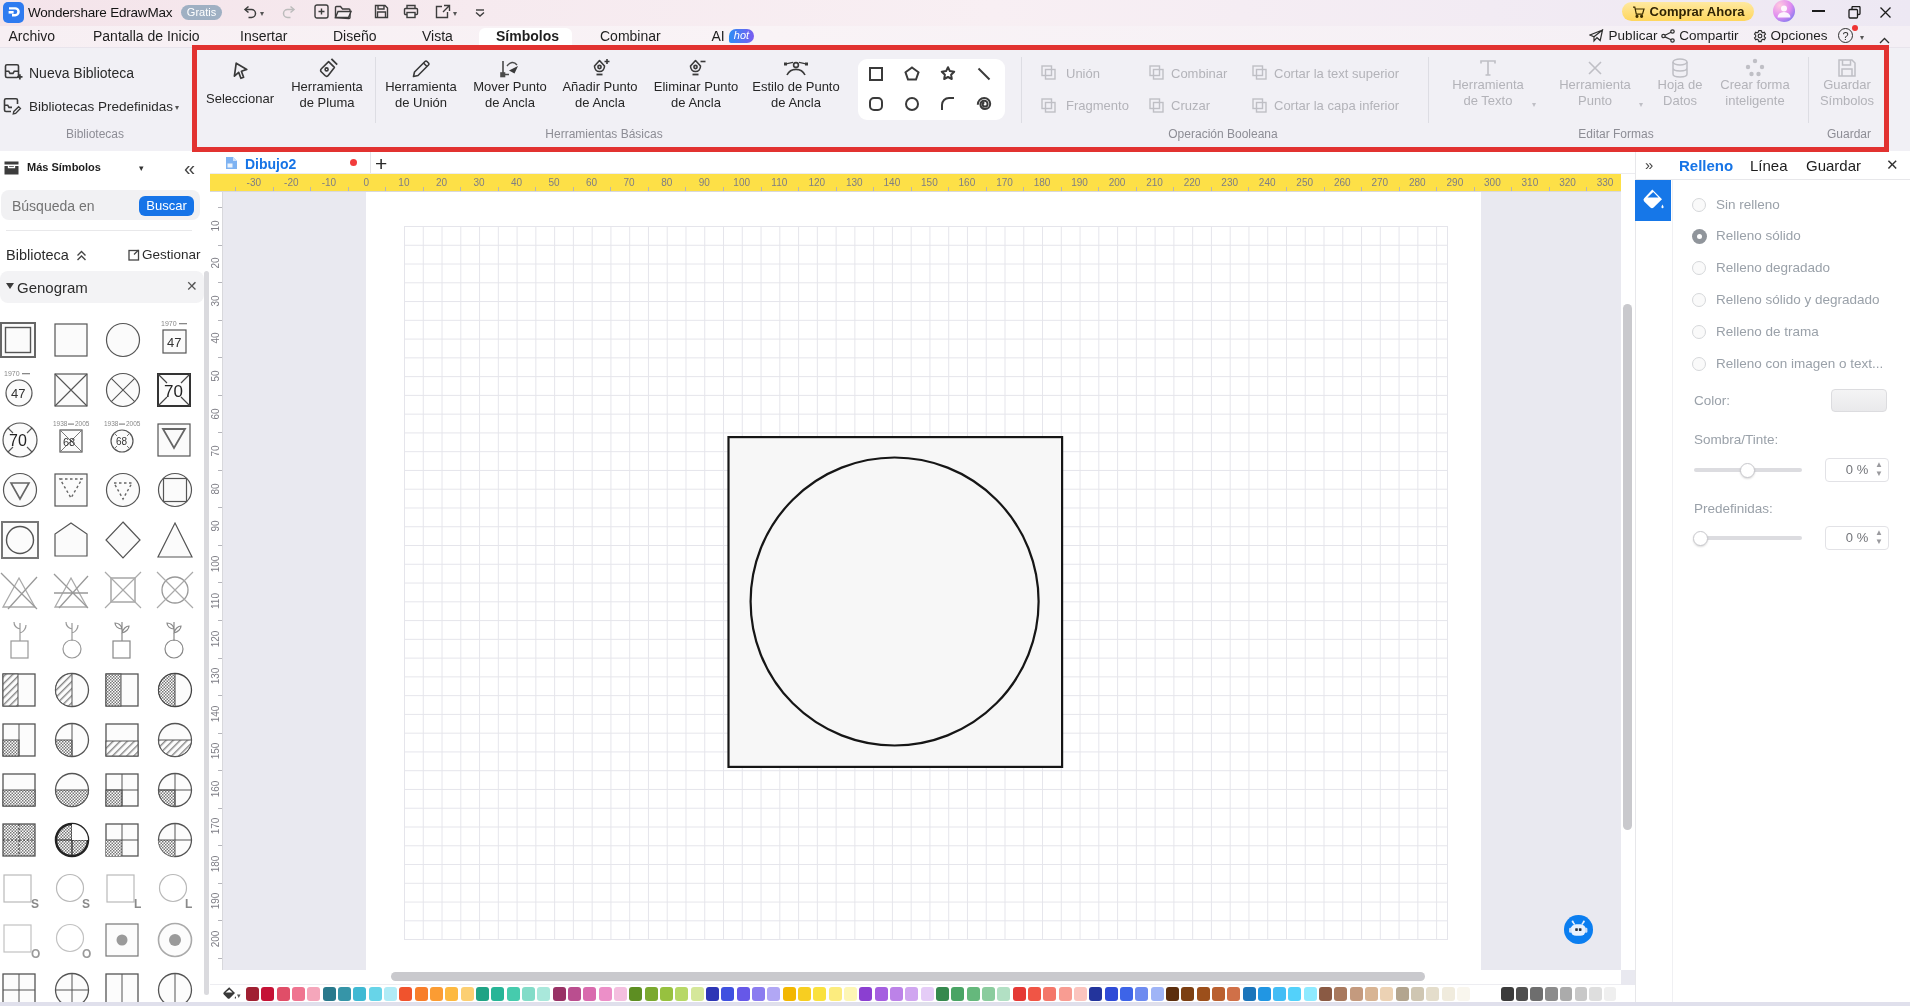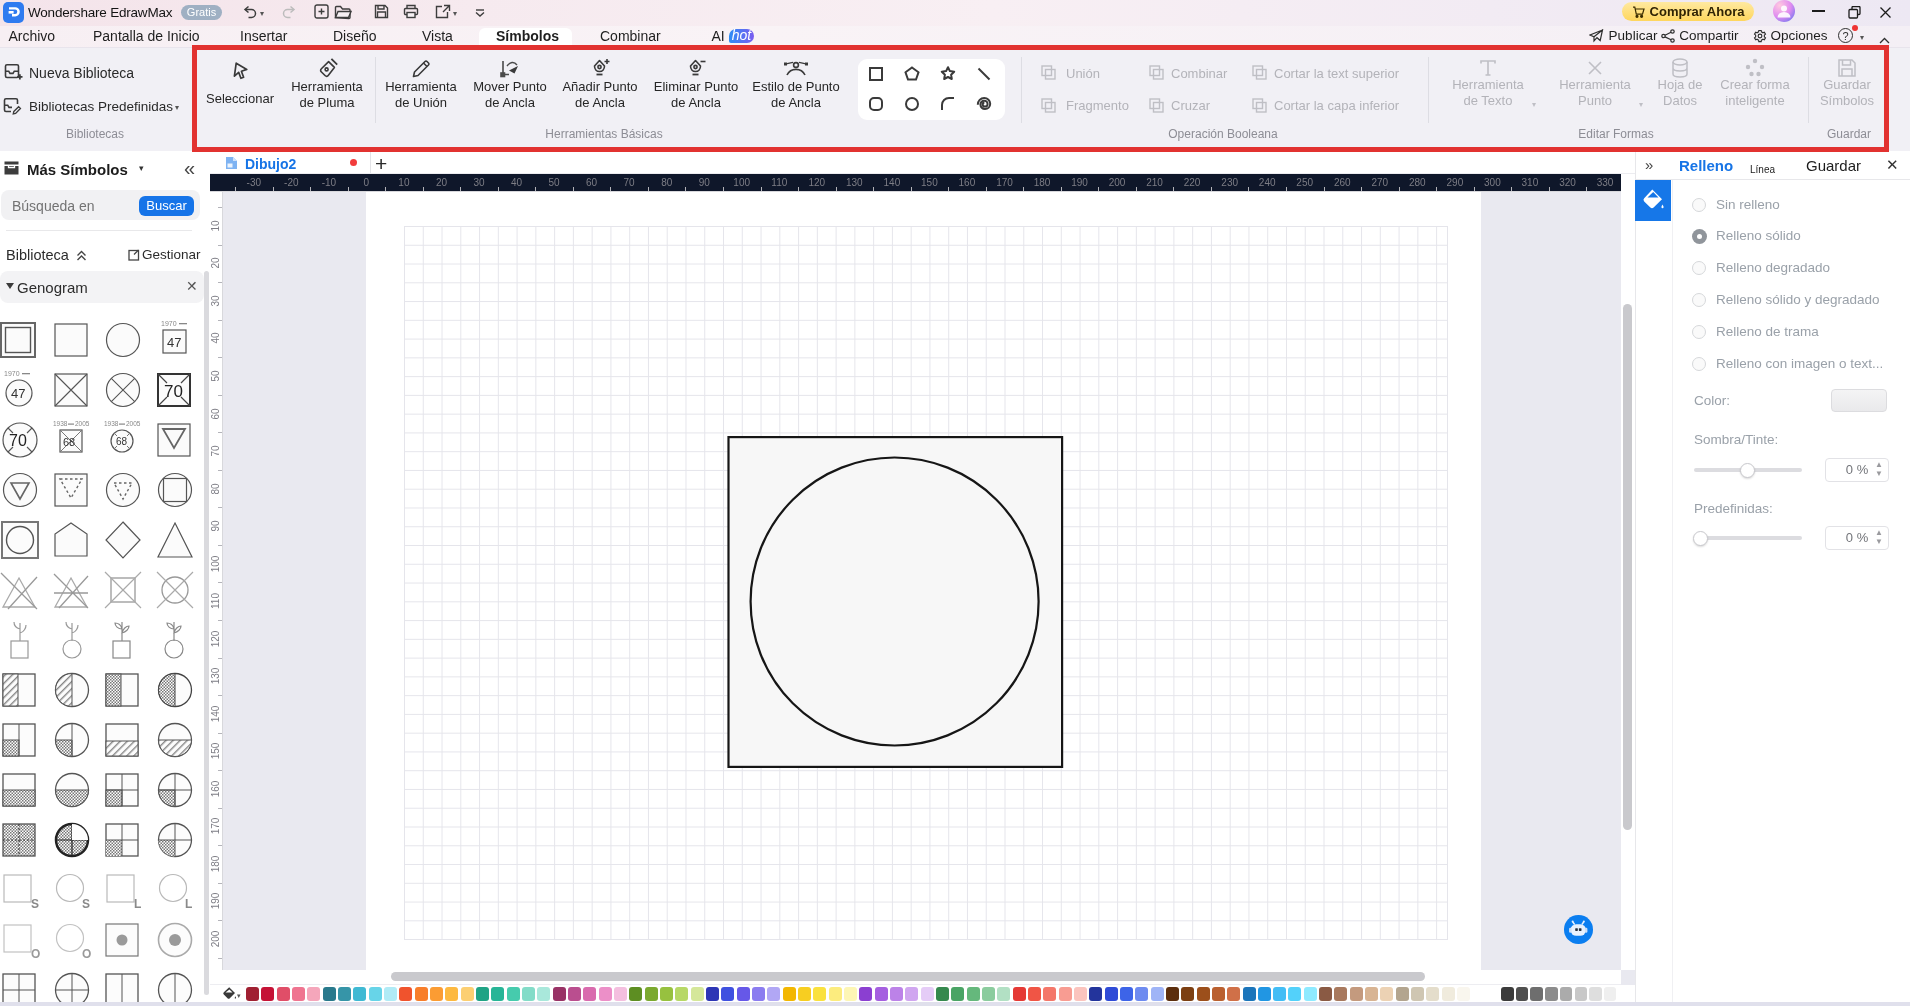--- a/index.html
+++ b/index.html
@@ -12,21 +12,21 @@
 .tool svg{display:block;margin:0 auto -2px}
 .glabel{position:absolute;font-size:12px;color:#8d8d95;text-align:center;top:127px}
 .vdiv{position:absolute;top:10px;height:66px;width:1px;background:#dddde3}
 .dis{color:#b3b3b9}
 .boolit{position:absolute;font-size:13px;color:#b3b3b9;line-height:14px}
 .sbar{left:0;top:151px;width:210px;height:851px;background:#fff}
 .cell{position:absolute}
 .gencell svg{display:block}
 .canvascol{left:210px;top:151px;width:1425px;height:851px;background:#fff}
 .tabbar{left:210px;top:151px;width:1425px;height:23px;background:#fff;border-bottom:1px solid #ececf0}
-.hruler{left:210px;top:174px;width:1411px;height:18px;background:#0f172a;border-bottom:1px solid #d8d8dc}
+.hruler{left:210px;top:174px;width:1411px;height:18px;background:#fde047;border-bottom:1px solid #d8d8dc}
 .rlh{position:absolute;font-size:10px;color:#7d7d85;top:3px;width:30px;text-align:center}
 .tkh{position:absolute;width:1px;height:4px;background:#b4b4ba;bottom:0}
 .vruler{left:210px;top:192px;width:13px;height:778px;background:#fff;border-right:1px solid #d8d8dc}
 .rlv{position:absolute;font-size:10px;color:#7d7d85;width:20px;height:12px;text-align:center;transform:rotate(-90deg);transform-origin:center;left:-4px}
 .tkv{position:absolute;height:1px;width:4px;background:#b4b4ba;right:0}
 .cvs{left:223px;top:192px;width:1398px;height:778px;background:#e9e9f0;overflow:hidden}
 .page{position:absolute;background:#fff}
 .grid{position:absolute;background-image:linear-gradient(to right,#e5e5eb 1px,transparent 1px),linear-gradient(to bottom,#e5e5eb 1px,transparent 1px)}
 .vsc{left:1621px;top:192px;width:14px;height:778px;background:#fff}
 .vth{position:absolute;left:2px;width:9px;background:#c9c9cd;border-radius:5px}
@@ -127,21 +127,21 @@
 <div class="abs mb"></div>
 <div class="abs" style="left:479px;top:28px;width:93px;height:19px;background:#fff;border-radius:6px 6px 0 0"></div>
 <div class="mi" style="left:8.4px;width:43px">Archivo</div>
 <div class="mi" style="left:93px;width:101px">Pantalla de Inicio</div>
 <div class="mi" style="left:240px;width:45px">Insertar</div>
 <div class="mi" style="left:333px;width:43px">Diseño</div>
 <div class="mi" style="left:422px;width:29px">Vista</div>
 <div class="mi" style="left:600px;width:58px">Combinar</div>
 <div class="mi" style="left:496px;width:57px;font-weight:bold">Símbolos</div>
 <div class="mi" style="left:711px;width:14px">AI</div>
-<div class="abs" style="left:729px;top:29px;width:25px;height:14px;border-radius:7px 7px 7px 2px;background:linear-gradient(90deg,#2e8df5,#7a5cf0);color:#fff;font-size:14px;font-style:italic;text-align:center;line-height:13px">hot</div>
+<div class="abs" style="left:729px;top:29px;width:25px;height:14px;border-radius:7px 7px 7px 2px;background:linear-gradient(90deg,#2e8df5,#7a5cf0);color:#fff;font-size:11px;font-style:italic;text-align:center;line-height:13px">hot</div>
 <div class="abs" style="left:1589px;top:29px"><svg width="15" height="14" viewBox="0 0 15 14" fill="none" stroke="#2f2f2f" stroke-width="1.2">
       <path d="M13.5 1 L1 6 l4 1.8 L13.5 1 M5 7.8 V12 l2.5-2.8 M5 7.8 l8.5-6.8 -2.3 10.5 -3.7-3.3"></path>
     </svg></div>
 <div class="mi" style="left:1607px;top:26px;width:52px;font-size:13.5px">Publicar</div>
 <div class="abs" style="left:1661px;top:29px"><svg width="14" height="14" viewBox="0 0 14 14" fill="none" stroke="#2f2f2f" stroke-width="1.2">
       <circle cx="11.5" cy="2.5" r="1.7"></circle>
       <circle cx="2.5" cy="7" r="1.7"></circle>
       <circle cx="11.5" cy="11.5" r="1.7"></circle>
       <path d="M4 6.2 L10 3.2 M4 7.9 L10 10.8"></path>
     </svg></div>
@@ -341,21 +341,21 @@
     </svg>
     <div>Guardar</div>
     <div>Símbolos</div>
   </div>
 <div class="glabel" style="left:1809px;width:80px">Guardar</div>
 <div class="abs sbar"></div>
 <div class="abs" style="left:4px;top:161px"><svg width="15" height="14" viewBox="0 0 15 14">
       <path d="M0.5 0.5 h14 v3 h-14z M0.5 5 h14 v8.5 h-14z" fill="#3c3c3c"></path>
       <path d="M4.5 5 v1.5 h6 V5" fill="none" stroke="#fff" stroke-width="1.3"></path>
     </svg></div>
-<div class="abs" style="left:27px;top:161px;font-size:15px;font-weight:bold;color:#1c1c1c">Más Símbolos</div>
+<div class="abs" style="left:27px;top:161px;font-size:11px;font-weight:bold;color:#1c1c1c">Más Símbolos</div>
 <div class="abs" style="left:139px;top:163px;color:#333;font-size:9px">▾</div>
 <div class="abs" style="left:184px;top:157px;font-size:20px;color:#444">«</div>
 <div class="abs" style="left:1px;top:190px;width:199px;height:30px;background:#f1f1f3;border-radius:8px"></div>
 <div class="abs" style="left:12px;top:198px;font-size:14px;color:#737373">Búsqueda en</div>
 <div class="abs" style="left:139px;top:195.5px;width:55px;height:20px;background:#1674e8;border-radius:6px;color:#fff;font-size:13px;text-align:center;line-height:20px">Buscar</div>
 <div class="abs" style="left:6px;top:230px;width:186px;height:1px;background:#e8e8ea"></div>
 <div class="abs" style="left:6px;top:247px;font-size:14.5px;color:#2c2c2c">Biblioteca</div>
 <div class="abs" style="left:76px;top:248px"><svg width="11" height="12" viewBox="0 0 11 12" fill="none" stroke="#444" stroke-width="1.4">
       <path d="M1.5 5.5 L5.5 1.5 L9.5 5.5 M1.5 10 L5.5 6 L9.5 10"></path>
     </svg></div>
@@ -972,21 +972,21 @@
 <div class="sw" style="left:1559.8px;width:12.5px;background:#ababab"></div>
 <div class="sw" style="left:1574.5px;width:12.5px;background:#c8c8c8"></div>
 <div class="sw" style="left:1589.2px;width:12.5px;background:#dedede"></div>
 <div class="sw" style="left:1603.9px;width:12.5px;background:#efefef"></div>
 <div class="abs status"></div>
 <div class="abs rp"></div>
 <div class="abs rph"></div>
 <div class="abs" style="left:1635px;top:151px;width:1px;height:851px;background:#e7e7ea"></div>
 <div class="abs" style="left:1645px;top:156px;font-size:15px;color:#444">»</div>
 <div class="abs" style="left:1679px;top:157px;font-size:15px;font-weight:bold;color:#1674e6">Relleno</div>
-<div class="abs" style="left:1750px;top:164px;font-size:10px;color:#1d1d1d">Línea</div>
+<div class="abs" style="left:1750px;top:157px;font-size:15px;color:#1d1d1d">Línea</div>
 <div class="abs" style="left:1806px;top:157px;font-size:15px;color:#1d1d1d">Guardar</div>
 <div class="abs" style="left:1886px;top:156px;font-size:15px;color:#333">✕</div>
 <div class="abs ricon"><svg width="36" height="41" viewBox="0 0 36 41">
       <path d="M17.3 9.5 L27 19.2 L18.6 27.6 a2.3 2.3 0 0 1-3.2 0 L9.2 21.4 a2.3 2.3 0 0 1 0-3.2z" fill="#fff"></path>
       <path d="M12.5 17.5 h11 L18.2 12z" fill="#1677e8"></path>
       <path d="M27.5 24.5 c1.4 1.9 1.4 3.8 0 3.8 s-1.4-1.9 0-3.8" fill="#fff"></path>
     </svg></div>
 <div class="abs" style="left:1671.5px;top:180px;width:1px;height:822px;background:#f0f0f3"></div>
 <div class="radio" style="left:1692.3px;top:197.5px"></div>
 <div class="rlab" style="left:1716px;top:196.5px">Sin relleno</div>

